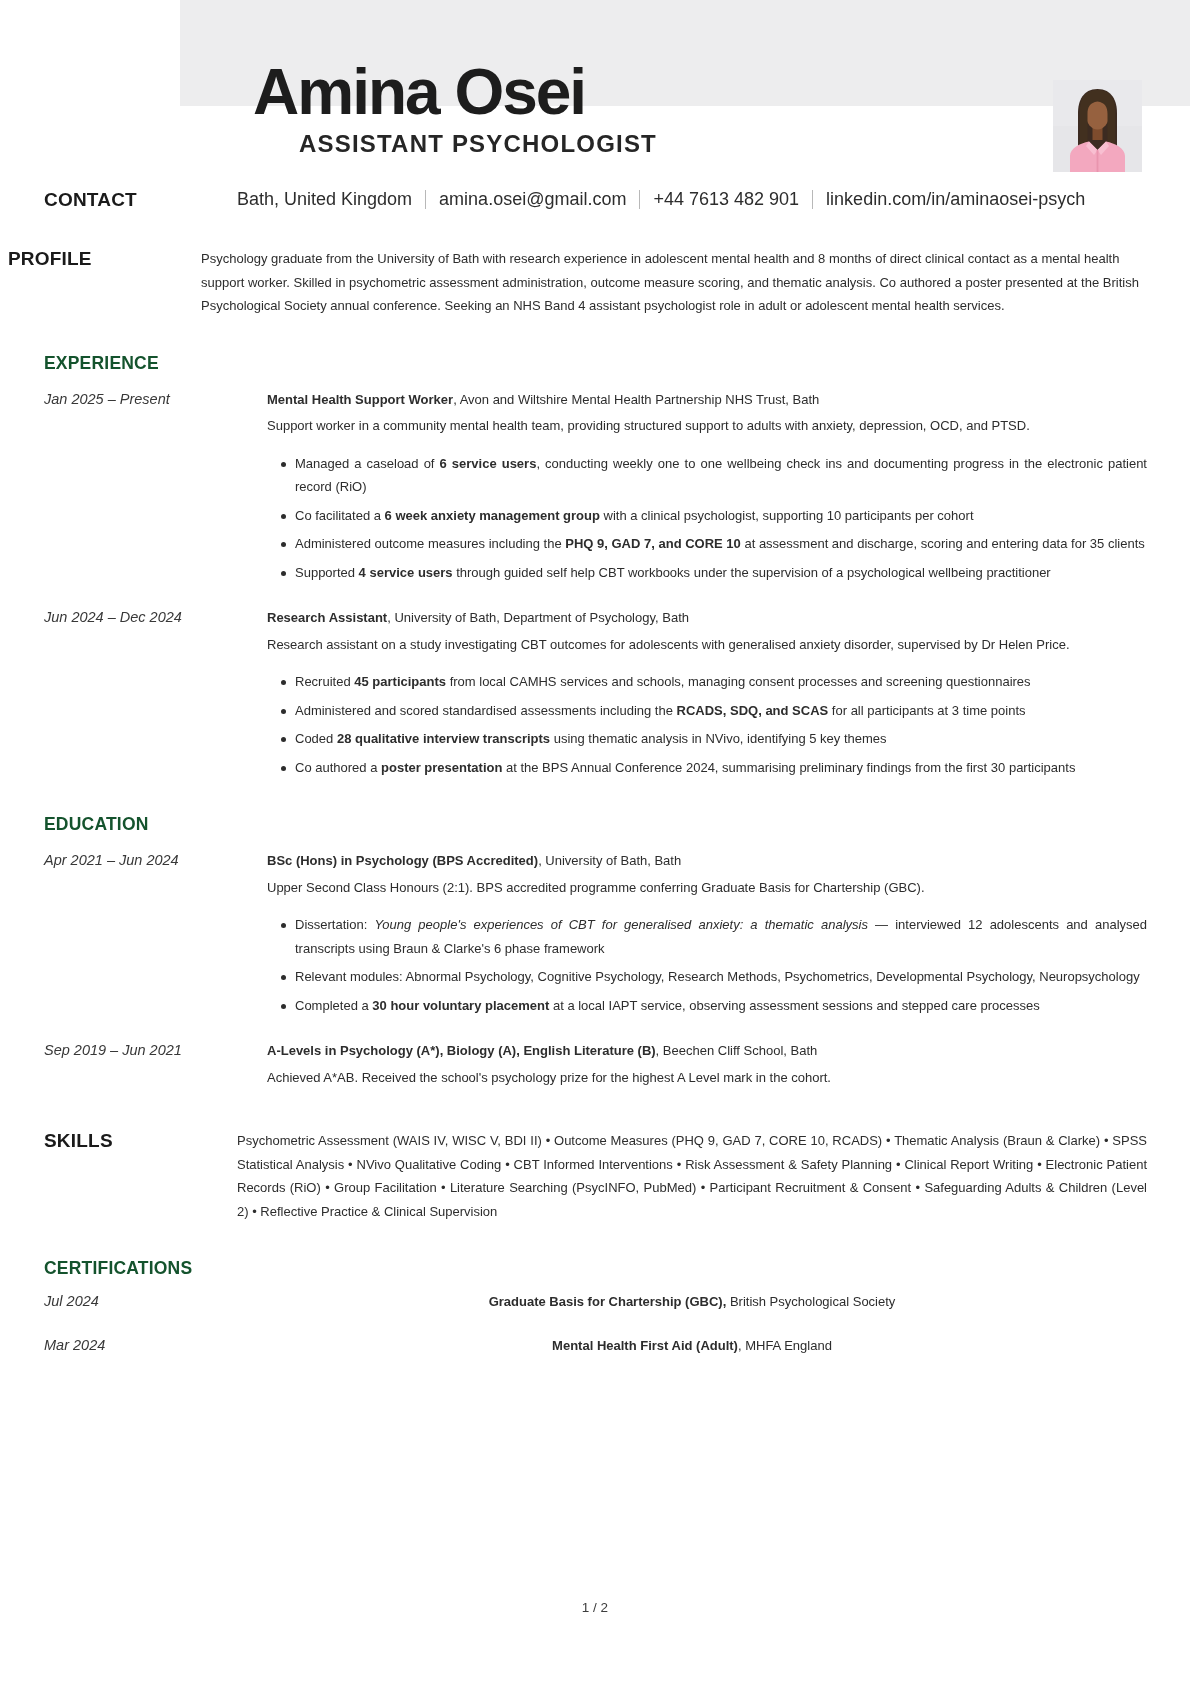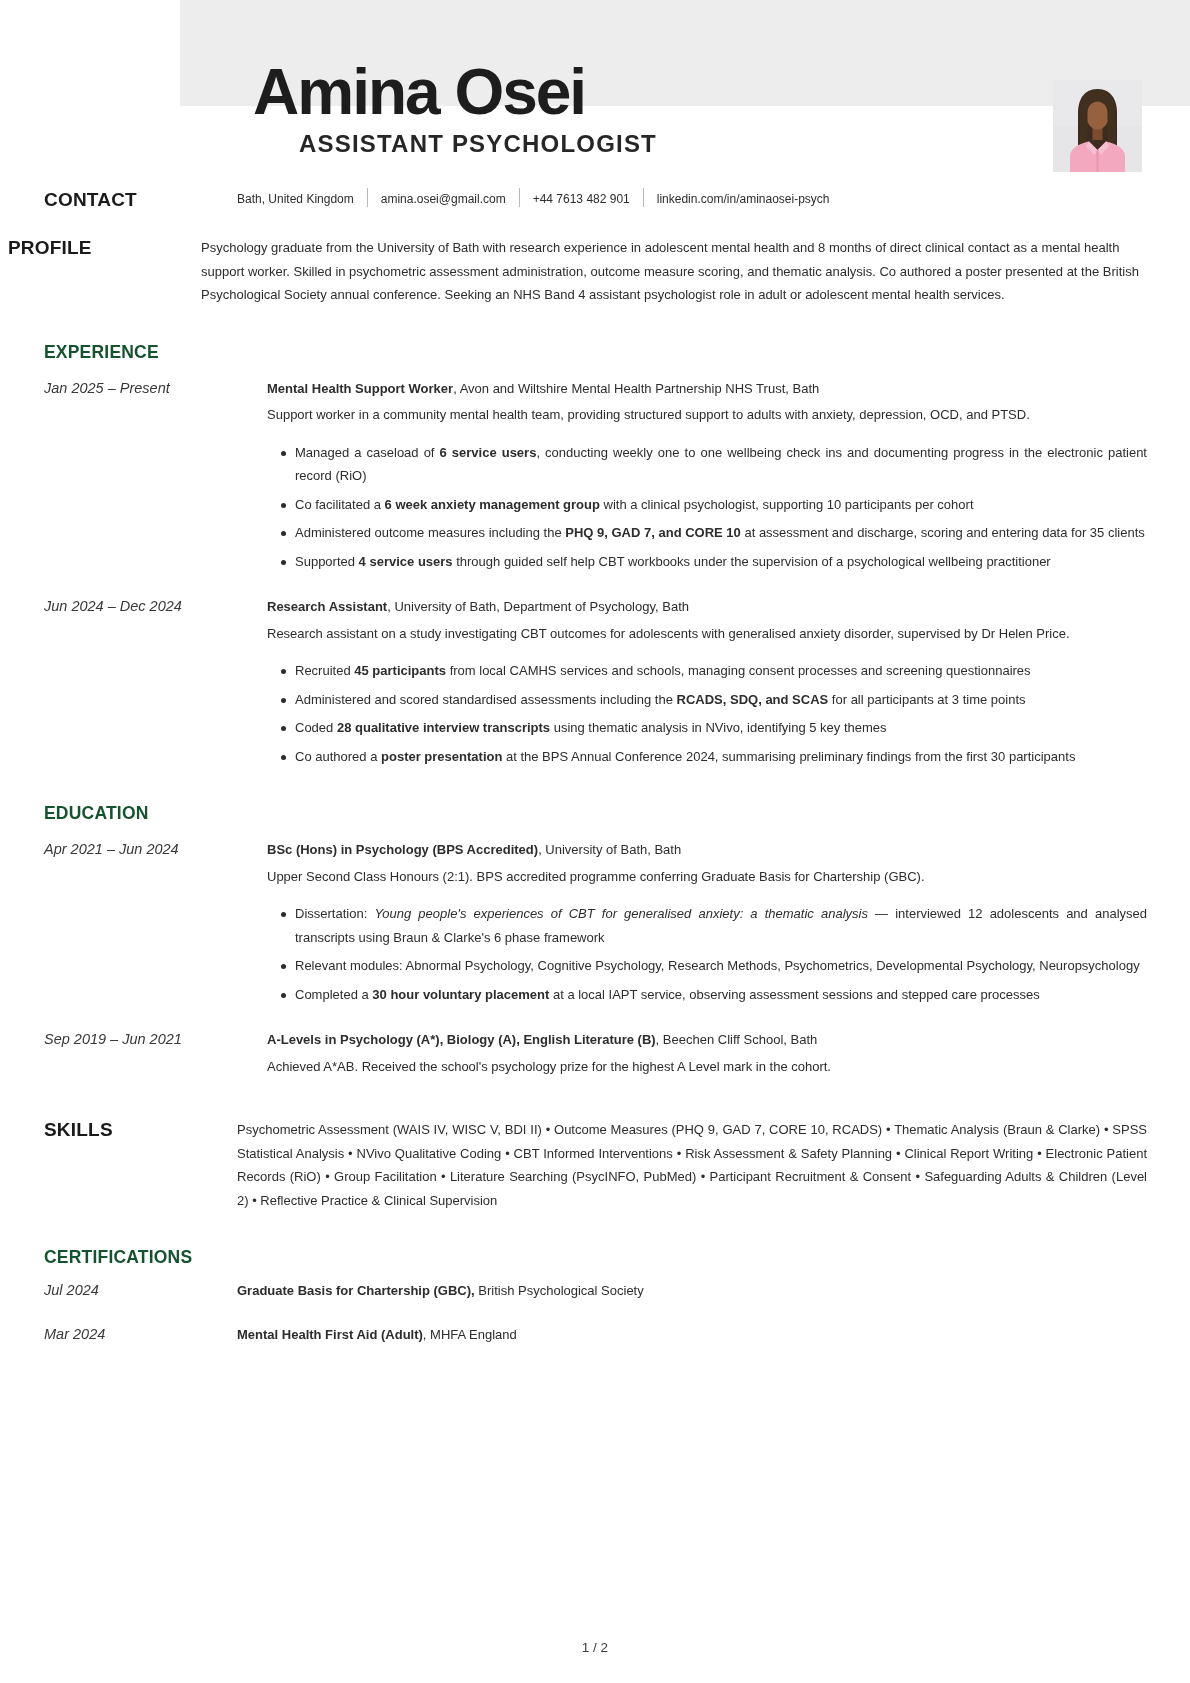--- a/index.html
+++ b/index.html
@@ -25,47 +25,47 @@
   
   .row { display:grid; grid-template-columns:193px 1fr; padding:0 43px 0 44px; }
   .label { font-size:19px; font-weight:700; color:#1a1a1a; letter-spacing:.2px; padding-top:1px; }
   .dates { font-size:14.5px; font-style:italic; color:#383838; padding-top:3px; }
   .body  { font-size:13px; line-height:23.5px; color:#2d2d2d; }
   .just  { text-align:justify; hyphens:auto; -webkit-hyphens:auto; }
   .rb { font-weight:700; }
   .ri { font-style:italic; }
   
   .contact-row { margin-top:16px; }
-  .contact-line { font-size:12px; line-height:22px; white-space:nowrap; }
+  .contact-line { font-size:18px; line-height:22px; white-space:nowrap; }
   .sep { display:inline-block; width:1px; height:19px; background:#b8b8b8; margin:0 13px; vertical-align:-4px; }
   
-  .profile-row { margin-top:25px;padding-left:8px; }
+  .profile-row { margin-top:36px;padding-left:8px; }
   
   .section-heading {
     padding:0 43px 0 44px; margin-top:35px; font-size:17.5px; font-weight:700;
     color:#14532d; letter-spacing:.2px; line-height:21px;
   }
   
   .entry { margin-top:14px;gap:30px; }
   .entry + .entry { margin-top:22px; }
   .title-line { line-height:23.5px; margin-bottom:3px; }
   .bullets { list-style:none; margin-top:14px; }
   .bullets li { display:flex; }
   .bullets li + li { margin-top:5px; }
   .dot { flex:none; width:28px; padding-left:14px; }
   .dot::before { content:""; display:block; width:5px; height:5px; border-radius:50%; background:#2d2d2d; margin-top:10px; }
   .btext { flex:1; }
   
   .skills-row { margin-top:40px; }
   
   .cert-row { margin-top:11px; }
   .cert-row + .cert-row { margin-top:20px; }
-  .cert-line { line-height:23.5px; }
-  
-  .footer { position:absolute; left:0; right:0; top:1640px; text-align:center;
+  .cert-line { line-height:23.5px;text-align:center; }
+  
+  .footer { position:absolute; left:0; right:0; top:1600px; text-align:center;
             font-size:13.5px; color:#3d3d3d; }
 </style>
 </head>
 <body>
 
 <div class="page">
 
   <div class="header">
     <div class="band"></div>
     <div class="name">Amina Osei</div>

